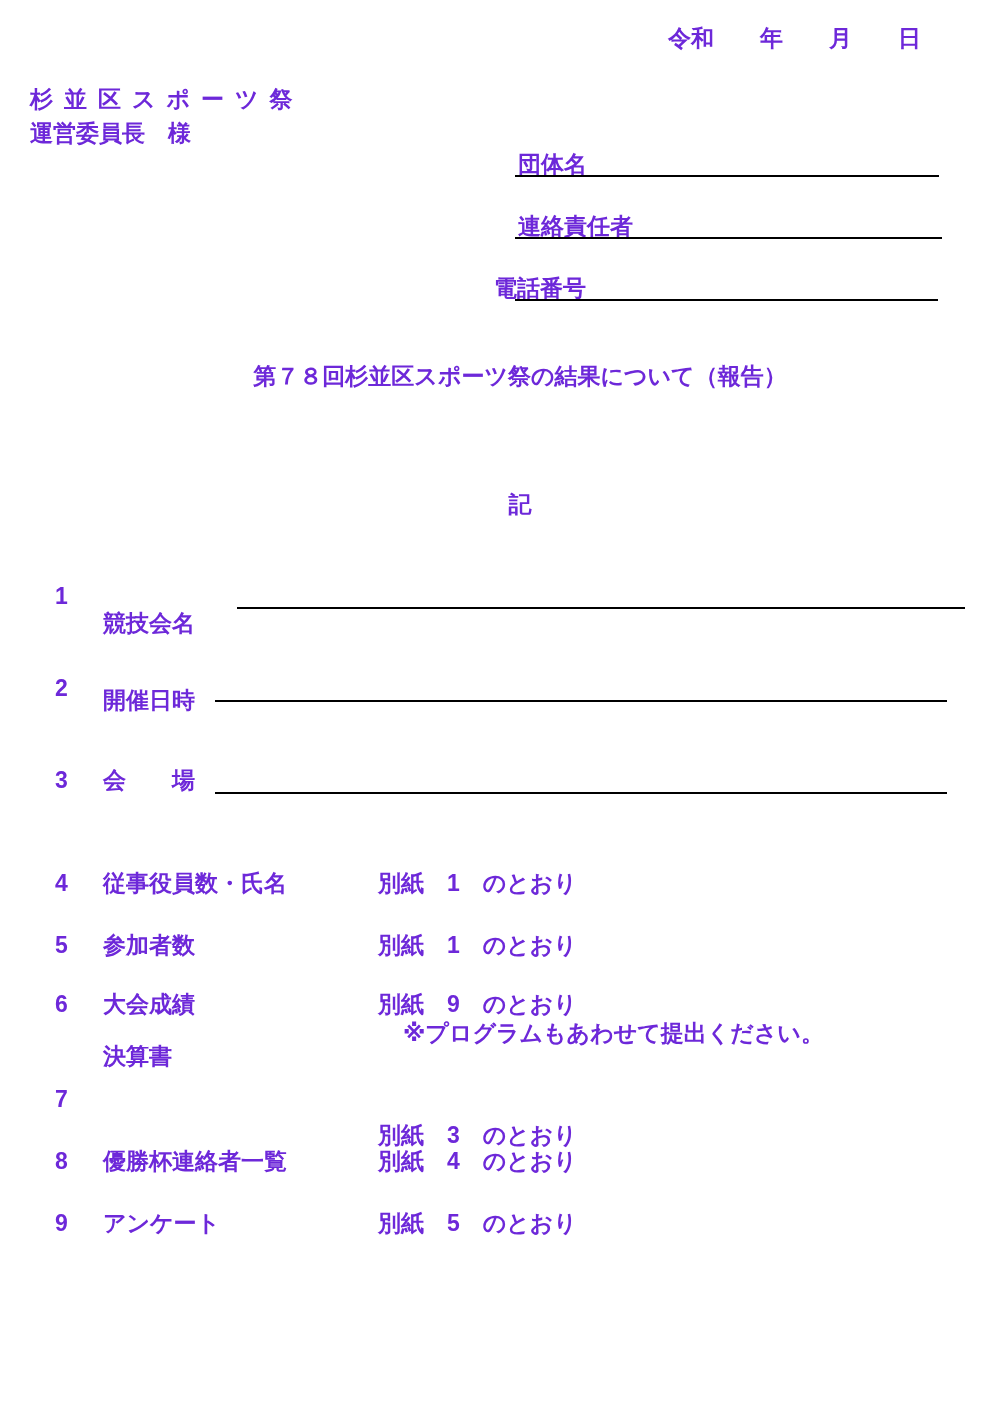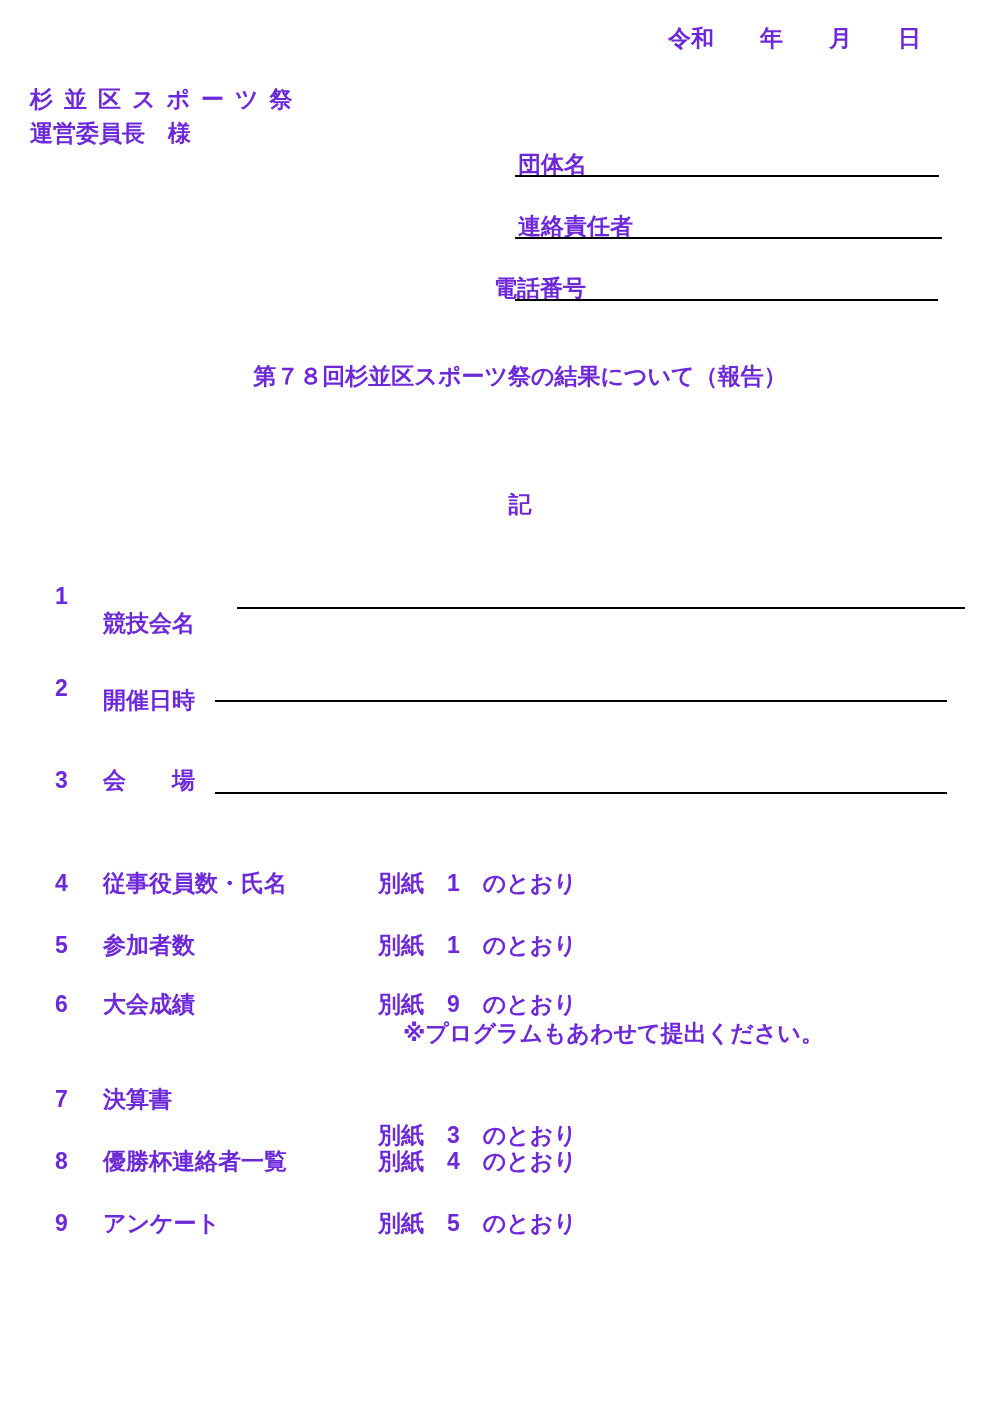--- a/index.html
+++ b/index.html
@@ -63,21 +63,21 @@
   <div class="num" style="left:55px; top:934px;">5</div>
   <div class="abs" style="left:103px; top:934px;">参加者数</div>
   <div class="abs" style="left:378px; top:934px;">別紙　1　のとおり</div>
 
   <div class="num" style="left:55px; top:993px;">6</div>
   <div class="abs" style="left:103px; top:993px;">大会成績</div>
   <div class="abs" style="left:378px; top:993px;">別紙　9　のとおり</div>
   <div class="abs" style="left:403px; top:1022px;">※プログラムもあわせて提出ください。</div>
 
   <div class="num" style="left:55px; top:1088px;">7</div>
-  <div class="abs" style="left:103px; top:1088px;">決算書</div>
+  <div class="abs" style="left:103px; top:1045px;">決算書</div>
   <div class="abs" style="left:378px; top:1124px;">別紙　3　のとおり</div>
 
   <div class="num" style="left:55px; top:1150px;">8</div>
   <div class="abs" style="left:103px; top:1150px;">優勝杯連絡者一覧</div>
   <div class="abs" style="left:378px; top:1150px;">別紙　4　のとおり</div>
 
   <div class="num" style="left:55px; top:1212px;">9</div>
   <div class="abs" style="left:103px; top:1212px;">アンケート</div>
   <div class="abs" style="left:378px; top:1212px;text-align:center;">別紙　5　のとおり</div>
 

